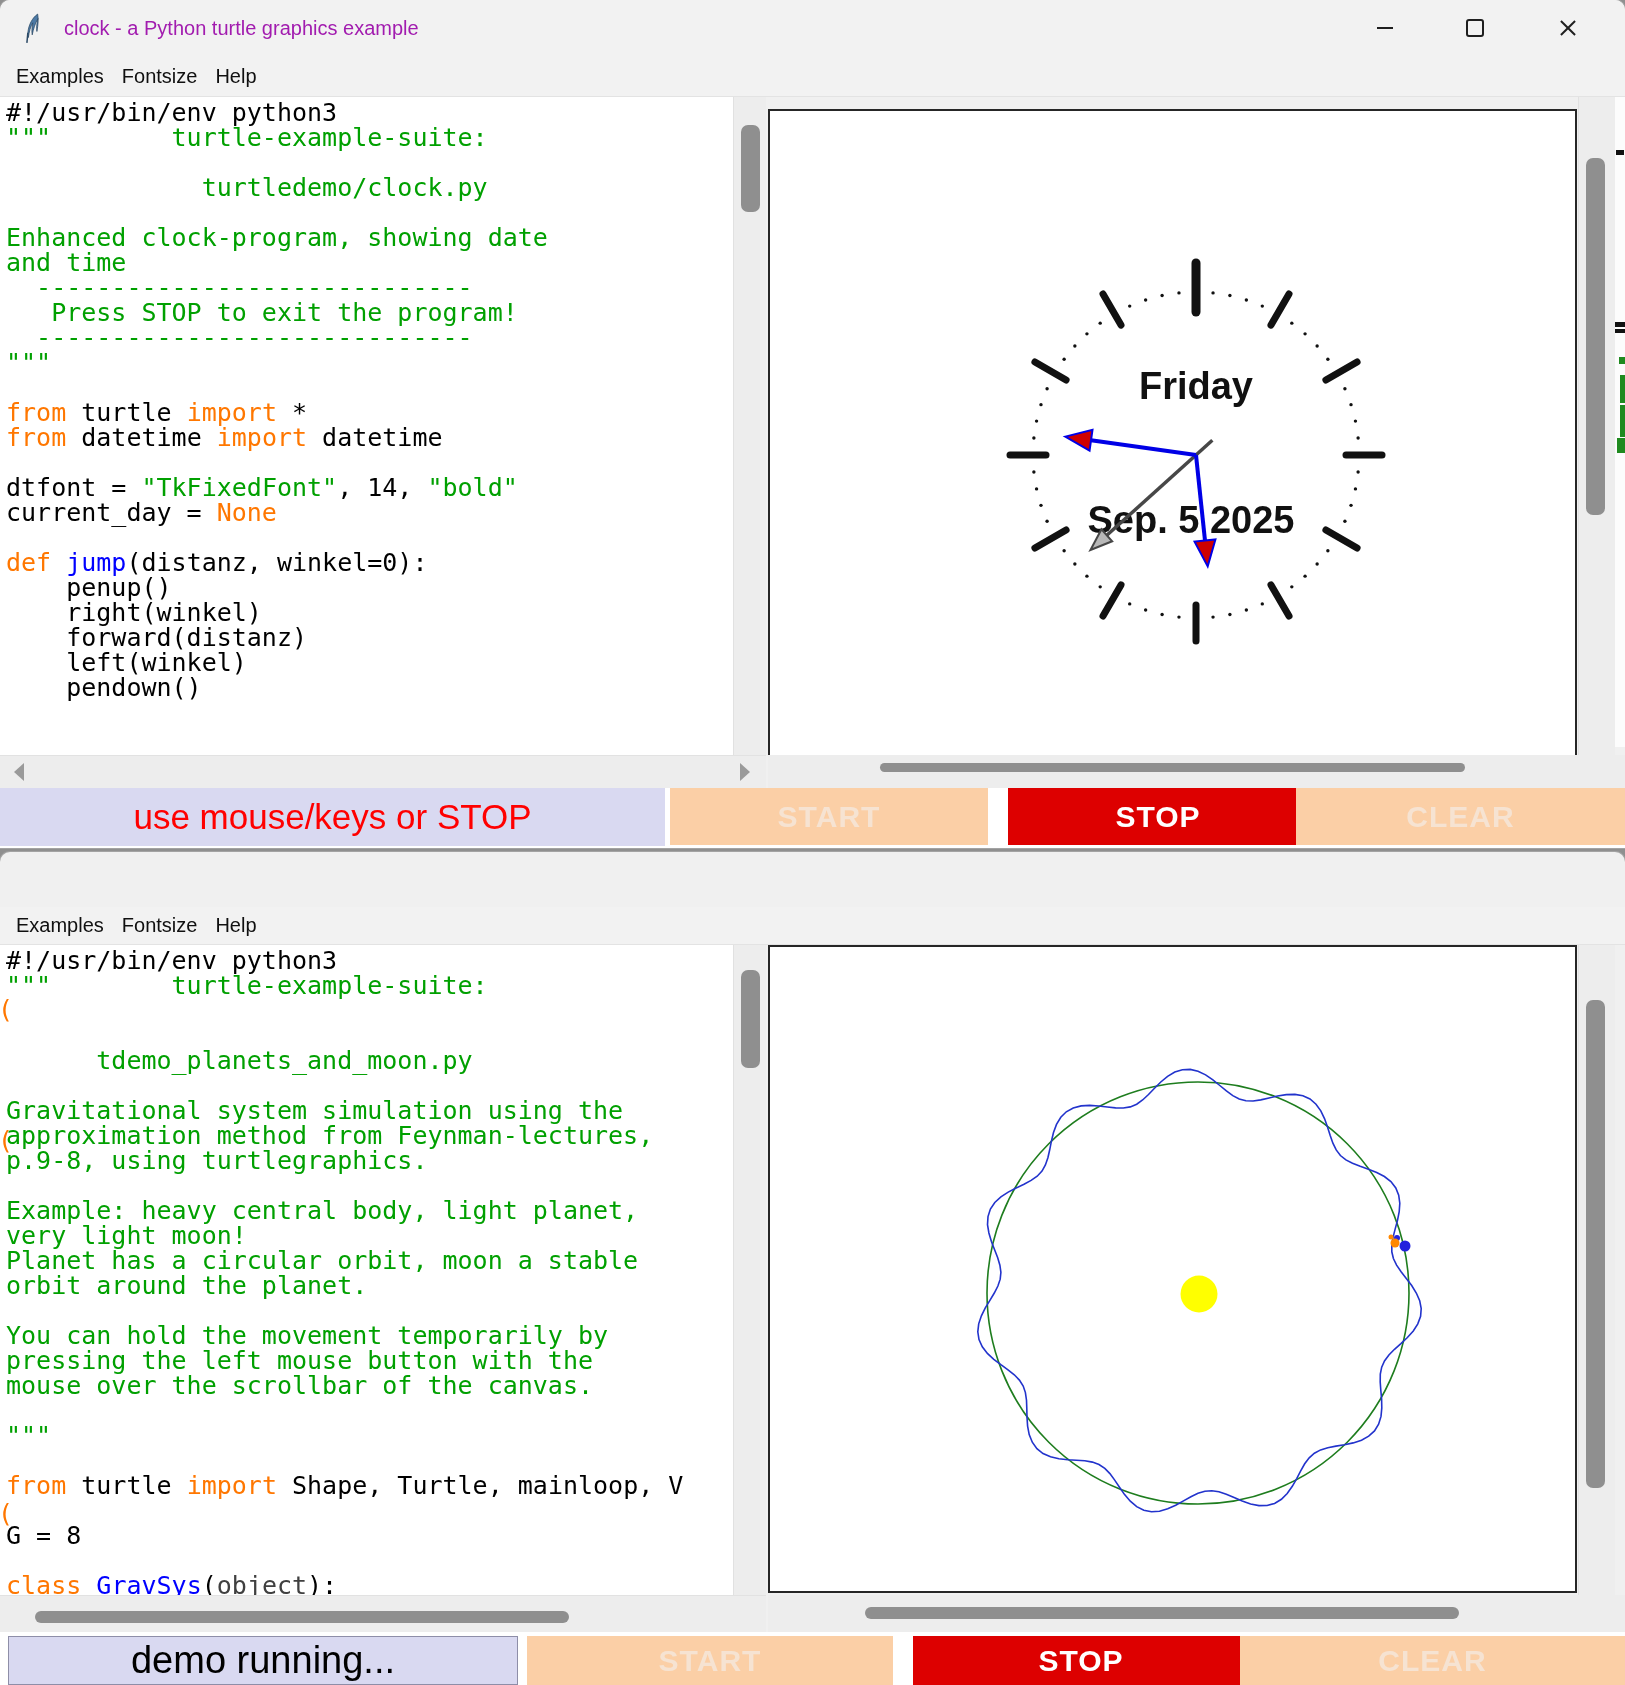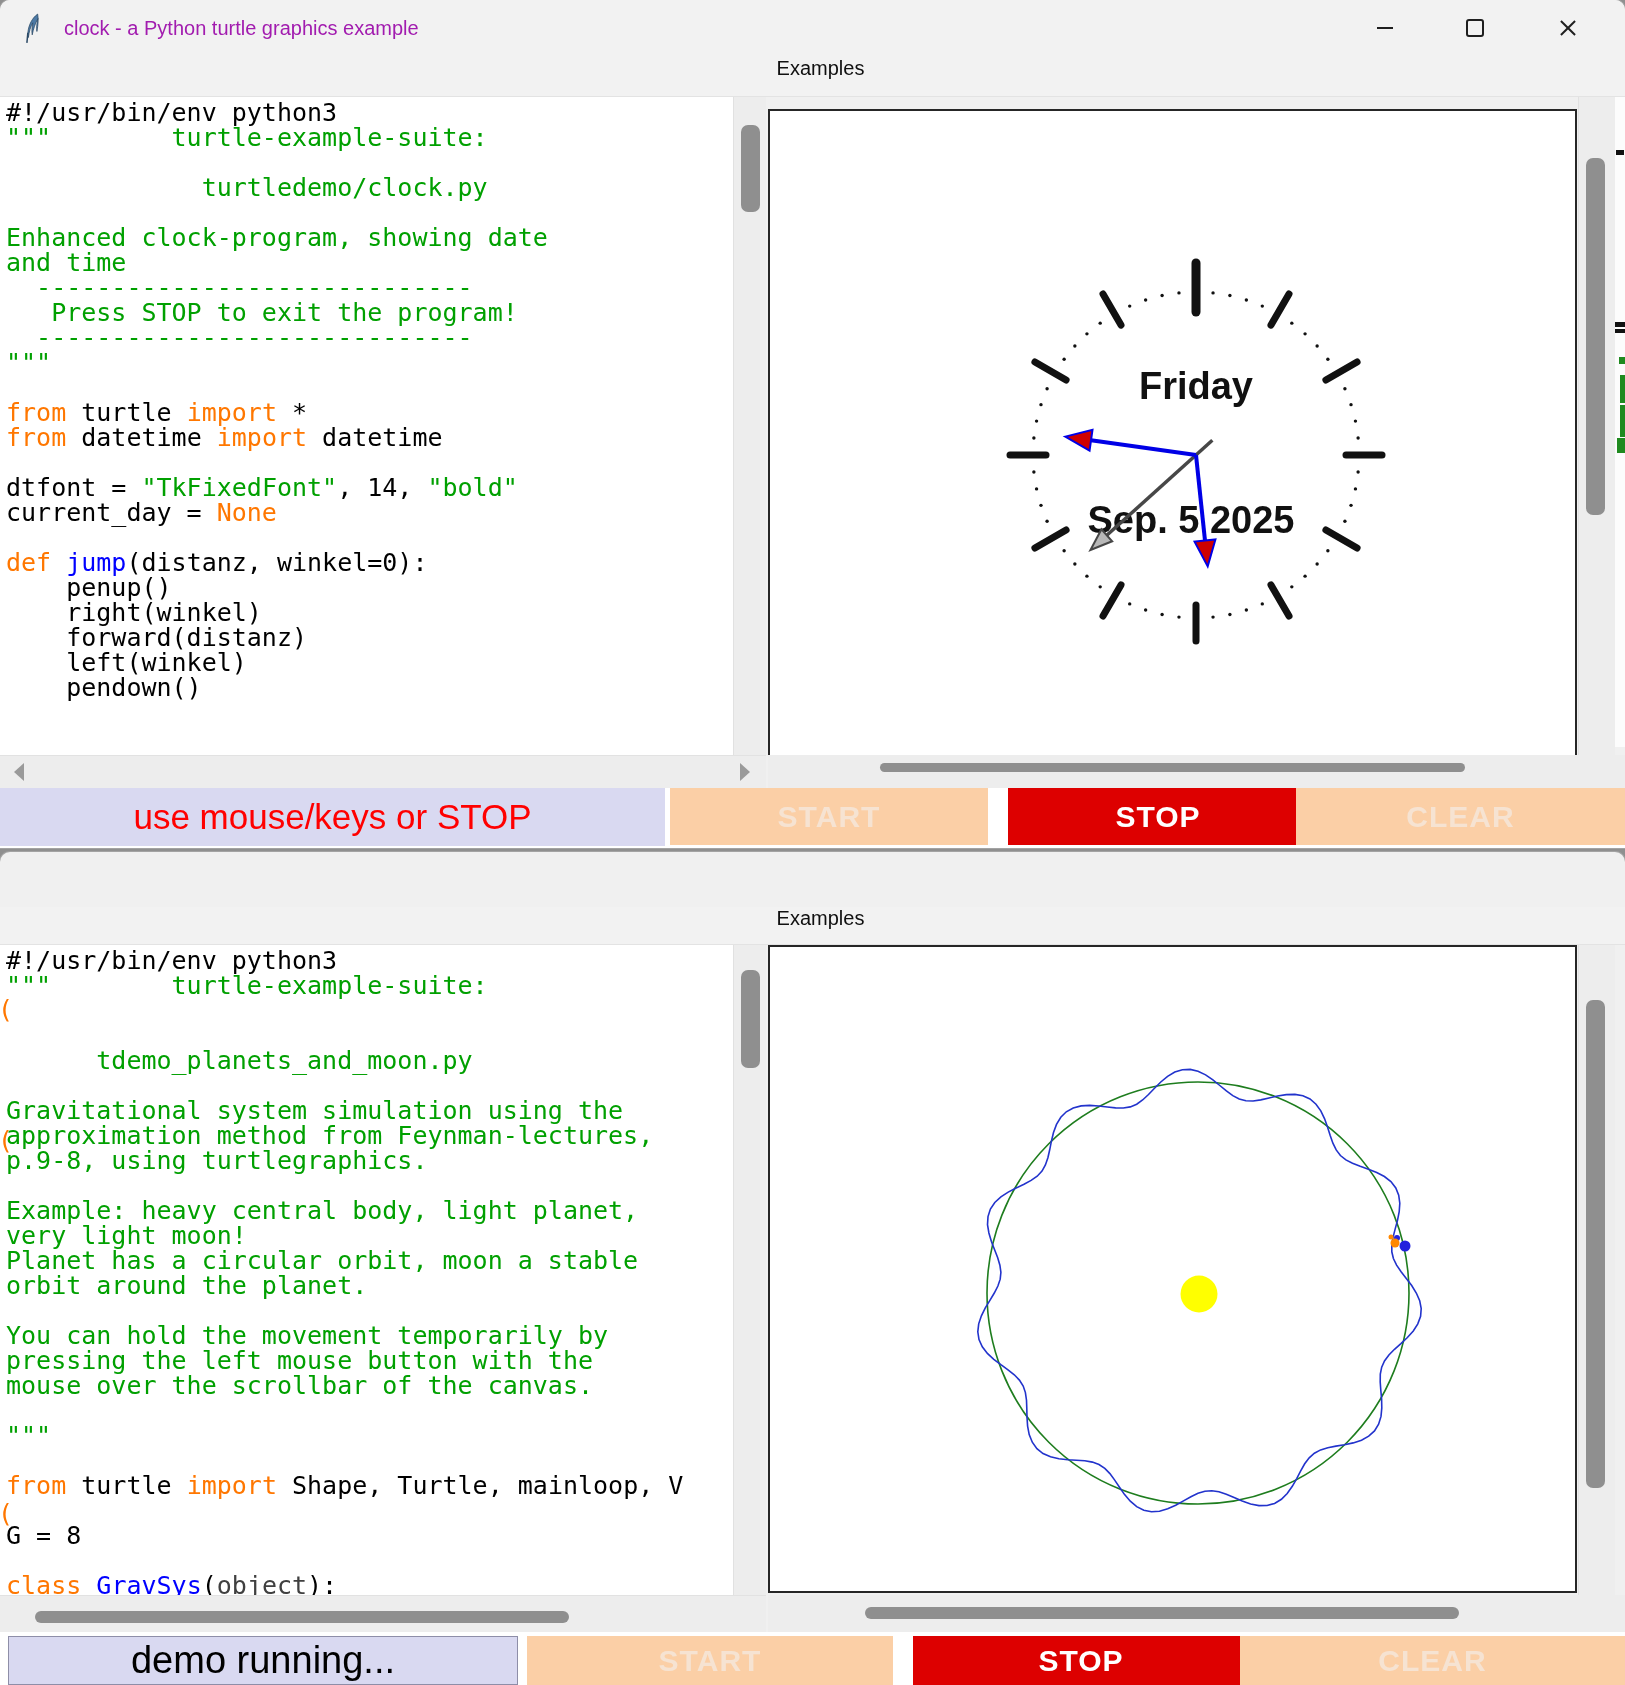--- a/index.html
+++ b/index.html
@@ -21,22 +21,22 @@
   .wbtn.min{left:1362px}.wbtn.max{left:1452px}.wbtn.close{left:1545px}
   .g-min{width:16px;height:0;border-top:2px solid #1f1f1f;}
   .g-max{width:14px;height:14px;border:2px solid #1f1f1f;border-radius:3px;}
   .g-close{position:relative;width:18px;height:18px;}
   .g-close:before,.g-close:after{content:"";position:absolute;left:-1px;top:8px;width:20px;
         height:2px;background:#1f1f1f;}
   .g-close:before{transform:rotate(45deg);} .g-close:after{transform:rotate(-45deg);}
 
   
   .menubar{position:absolute;left:0;right:0;height:40px;background:#f2f2f2;display:flex;
-           align-items:center;padding-left:16px;gap:36px;font-size:20px;color:#101010;
-           border-bottom:1px solid #e3e3e3;box-sizing:border-box;flex-direction:column;}
+           align-items:center;padding-left:16px;gap:18px;font-size:20px;color:#101010;
+           border-bottom:1px solid #e3e3e3;box-sizing:border-box;}
   #win1 .menubar{top:57px;} #win2 .menubar{top:55px;height:38px;}
   .menu-item{cursor:default;}
 
   
   .content{position:absolute;left:0;right:8px;}
   #win1 .content{top:97px;height:658px;} #win2 .content{top:93px;height:650px;}
 
   .code{position:absolute;left:0;top:0;width:733px;height:100%;background:#ffffff;
         font-family:"DejaVu Sans Mono",monospace;font-size:25px;line-height:25px;
         padding:3px 0 0 6px;box-sizing:border-box;overflow:hidden;white-space:pre;}

